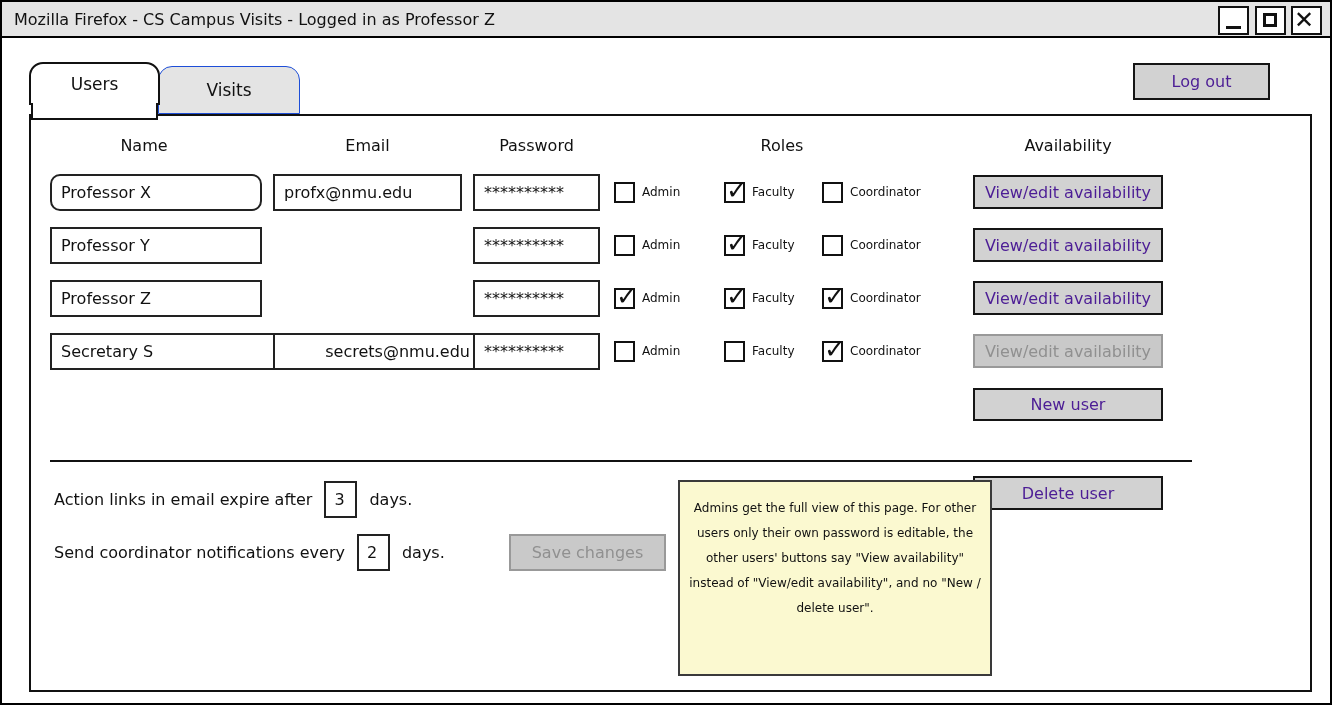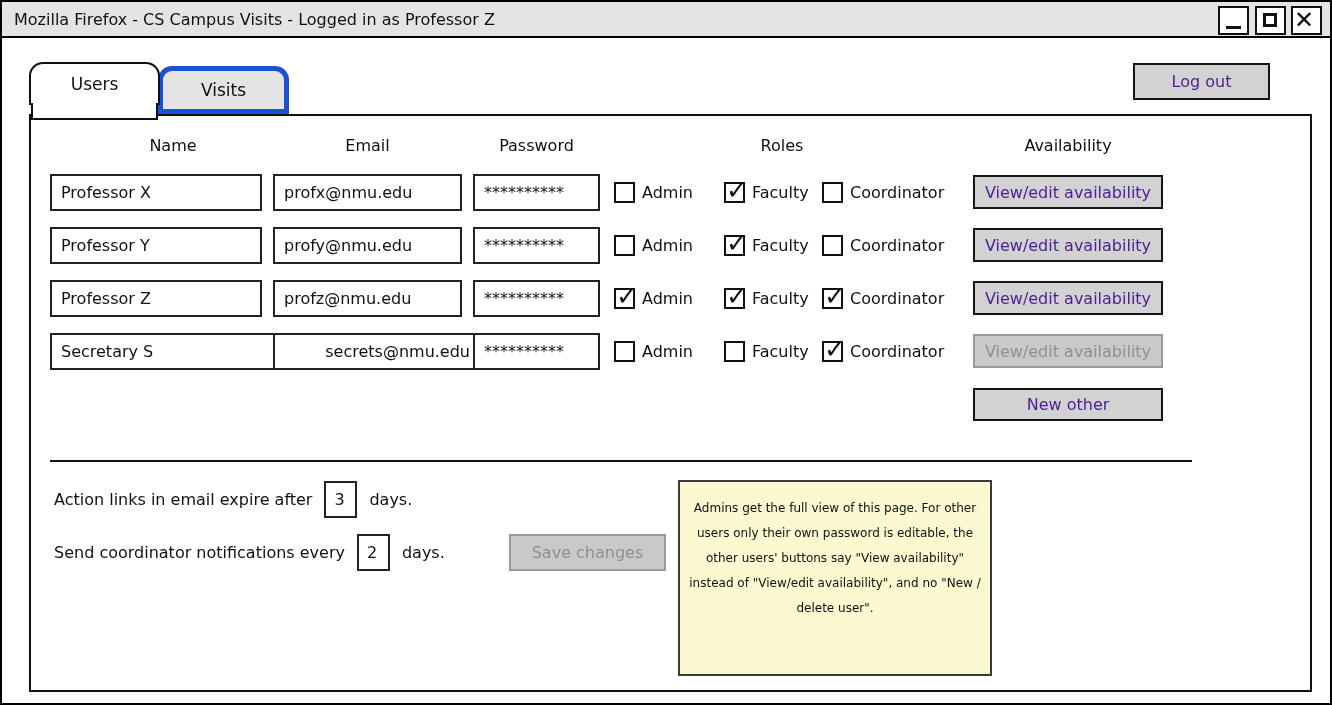--- a/index.html
+++ b/index.html
@@ -17,22 +17,22 @@
   .winctl { position:absolute; top:4px; width:31px; height:29px; background:#fff;
             border:2px solid #111; cursor:pointer; z-index:6; }
   .winctl-min   { right:81px; }
   .winctl-max   { right:44px; }
   .winctl-close { right:8px;  }
   .glyph-min { position:absolute; left:6px; bottom:4px; width:15px; border-bottom:3px solid #111; }
   .glyph-max { position:absolute; left:6px; top:5px; width:14px; height:14px; border:3px solid #111; }
   .glyph-close { position:absolute; left:1px; top:0px; font-size:24px; line-height:25px; color:#111; }
 
   
-  .tab-visits { position:absolute; left:156px; top:64px; width:131px; height:48px;
-                background:var(--tab-inactive-bg,#e4e4e4); border:5px solid #1d4ed8;
+  .tab-visits { position:absolute; left:156px; top:64px; width:142px; height:48px;
+                background:var(--tab-inactive-bg,#e4e4e4); border:1px solid #1d4ed8;
                 border-radius:14px 14px 0 0; z-index:1; display:flex; align-items:center;
                 justify-content:center; font-size:17px; color:#111; cursor:pointer; }
   .panel { position:absolute; left:27px; top:112px; width:1283px; height:578px;
            background:#fff; border:2px solid #111; z-index:2; }
   .tab-users { position:absolute; left:27px; top:60px; width:131px; height:43px;
                background:#fff; border:2px solid #111; border-radius:14px 14px 0 0;
                z-index:3; display:flex; align-items:center; justify-content:center;
                font-size:17px; color:#111; cursor:pointer; }
   .tab-users-base { position:absolute; left:29px; top:101px; width:127px; height:17px;
                     background:#fff; border:2px solid #111; border-top:none;
@@ -45,33 +45,33 @@
   .btn.disabled { background:var(--button-disabled-bg,#c9c9c9);
                   border-color:var(--button-disabled-border,#989898);
                   color:var(--button-disabled-text,#909090); cursor:default; }
   .logout-btn   { left:1131px; top:61px;  width:137px; height:37px; z-index:4; }
   .newuser-btn  { left:971px;  top:386px; width:190px; height:33px; }
   .deluser-btn  { left:971px;  top:474px; width:190px; height:34px; }
   .save-btn     { left:507px;  top:532px; width:157px; height:37px; }
 
   
   .col-h { position:absolute; top:134px; font-size:16px; color:#111; text-align:center; z-index:3; }
-  .h-name  { left:65px;  width:212px; }
+  .h-name  { left:36px;  width:212px; }
   .h-email { left:271px; width:189px; }
   .h-pass  { left:471px; width:127px; }
   .h-roles { left:612px; width:336px; }
   .h-avail { left:971px; width:190px; }
 
   #rows { position:absolute; left:0; top:0; width:100%; height:100%; z-index:3; pointer-events:none; }
   #rows * { pointer-events:auto; }
   .field { position:absolute; height:37px; border:2px solid #222; background:#fff;
            font-size:16px; padding:0 9px; color:#111; font-family:inherit; }
   .cb { position:absolute; width:21px; height:21px; border:2px solid #111; background:#fff; cursor:pointer; }
   .tick { position:absolute; top:-9px; left:0px; font-size:26px; color:#111; }
-  .cb-lbl { position:absolute; font-size:16px; color:#111; line-height:23px; }
+  .cb-lbl { position:absolute; font-size:12px; color:#111; line-height:23px; }
   .avail-btn { width:190px; height:34px; }
 
   
   .divider { position:absolute; left:48px; top:458px; width:1142px; border-top:2px solid #111; z-index:3; }
   .setting { position:absolute; display:flex; align-items:center; gap:12px;
              font-size:16px; color:#111; z-index:3; height:37px; }
   .setting-1 { left:52px; top:479px; }
   .setting-2 { left:52px; top:532px; }
   .num-input { width:33px; height:37px; border:2px solid #222; font-size:16px;
                padding-left:8px; color:#111; font-family:inherit; }
@@ -110,46 +110,44 @@
 
   <button class="btn logout-btn">Log out</button>
 
   <div class="col-h h-name">Name</div>
   <div class="col-h h-email">Email</div>
   <div class="col-h h-pass">Password</div>
   <div class="col-h h-roles">Roles</div>
   <div class="col-h h-avail">Availability</div>
 
   <div id="rows">
-      <input class="field" value="Professor X" style="left: 48px; top: 172px; width: 212px;">
+      <input class="field" value="Professor X" style="left: 48px; top: 172px; width: 212px; border-radius: 10px;">
       <input class="field" value="profx@nmu.edu" style="left: 271px; top: 172px; width: 189px;">
       <input class="field" value="**********" style="left: 471px; top: 172px; width: 127px;">
       <div class="cb" style="left: 612px; top: 180px;"></div>
       <div class="cb-lbl" style="left: 640px; top: 179px;">Admin</div>
       <div class="cb" style="left: 722px; top: 180px;">
         <span class="tick">✓</span>
       </div>
       <div class="cb-lbl" style="left: 750px; top: 179px;">Faculty</div>
       <div class="cb" style="left: 820px; top: 180px;"></div>
       <div class="cb-lbl" style="left: 848px; top: 179px;">Coordinator</div>
       <button class="btn avail-btn" style="left: 971px; top: 173px;">View/edit availability</button>
       <input class="field" value="Professor Y" style="left: 48px; top: 225px; width: 212px;">
-      <input class="field" value="profy@nmu.edu" style="left: 271px; top: 225px; width: 189px;">
       <input class="field" value="**********" style="left: 471px; top: 225px; width: 127px;">
       <div class="cb" style="left: 612px; top: 233px;"></div>
       <div class="cb-lbl" style="left: 640px; top: 232px;">Admin</div>
       <div class="cb" style="left: 722px; top: 233px;">
         <span class="tick">✓</span>
       </div>
       <div class="cb-lbl" style="left: 750px; top: 232px;">Faculty</div>
       <div class="cb" style="left: 820px; top: 233px;"></div>
       <div class="cb-lbl" style="left: 848px; top: 232px;">Coordinator</div>
       <button class="btn avail-btn" style="left: 971px; top: 226px;">View/edit availability</button>
       <input class="field" value="Professor Z" style="left: 48px; top: 278px; width: 212px;">
-      <input class="field" value="profz@nmu.edu" style="left: 271px; top: 278px; width: 189px;">
       <input class="field" value="**********" style="left: 471px; top: 278px; width: 127px;">
       <div class="cb" style="left: 612px; top: 286px;">
         <span class="tick">✓</span>
       </div>
       <div class="cb-lbl" style="left: 640px; top: 285px;">Admin</div>
       <div class="cb" style="left: 722px; top: 286px;">
         <span class="tick">✓</span>
       </div>
       <div class="cb-lbl" style="left: 750px; top: 285px;">Faculty</div>
       <div class="cb" style="left: 820px; top: 286px;">
@@ -164,24 +162,25 @@
       <div class="cb-lbl" style="left: 640px; top: 338px;">Admin</div>
       <div class="cb" style="left: 722px; top: 339px;"></div>
       <div class="cb-lbl" style="left: 750px; top: 338px;">Faculty</div>
       <div class="cb" style="left: 820px; top: 339px;">
         <span class="tick">✓</span>
       </div>
       <div class="cb-lbl" style="left: 848px; top: 338px;">Coordinator</div>
       <button class="btn avail-btn disabled" style="left: 971px; top: 332px;">View/edit availability</button>
     </div>
 
-  <button class="btn newuser-btn">New other</button>
+  <button class="btn newuser-btn">New user</button>
 
   <div class="divider"></div>
 
+  <button class="btn deluser-btn">Delete user</button>
 
   <div class="setting setting-1">
     <span>Action links in email expire after</span>
     <input class="num-input" value="3" style="">
     <span>days.</span>
   </div>
   <div class="setting setting-2">
     <span>Send coordinator notifications every</span>
     <input class="num-input" value="2" style="">
     <span>days.</span>

